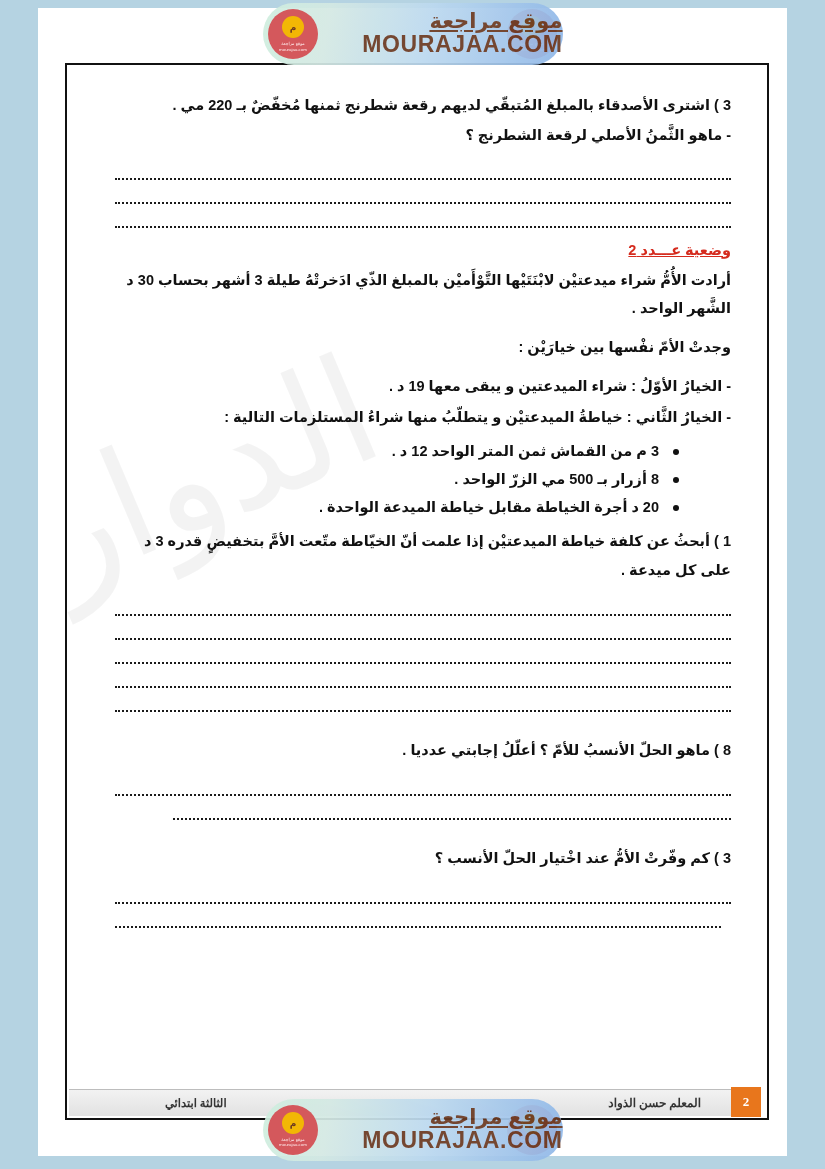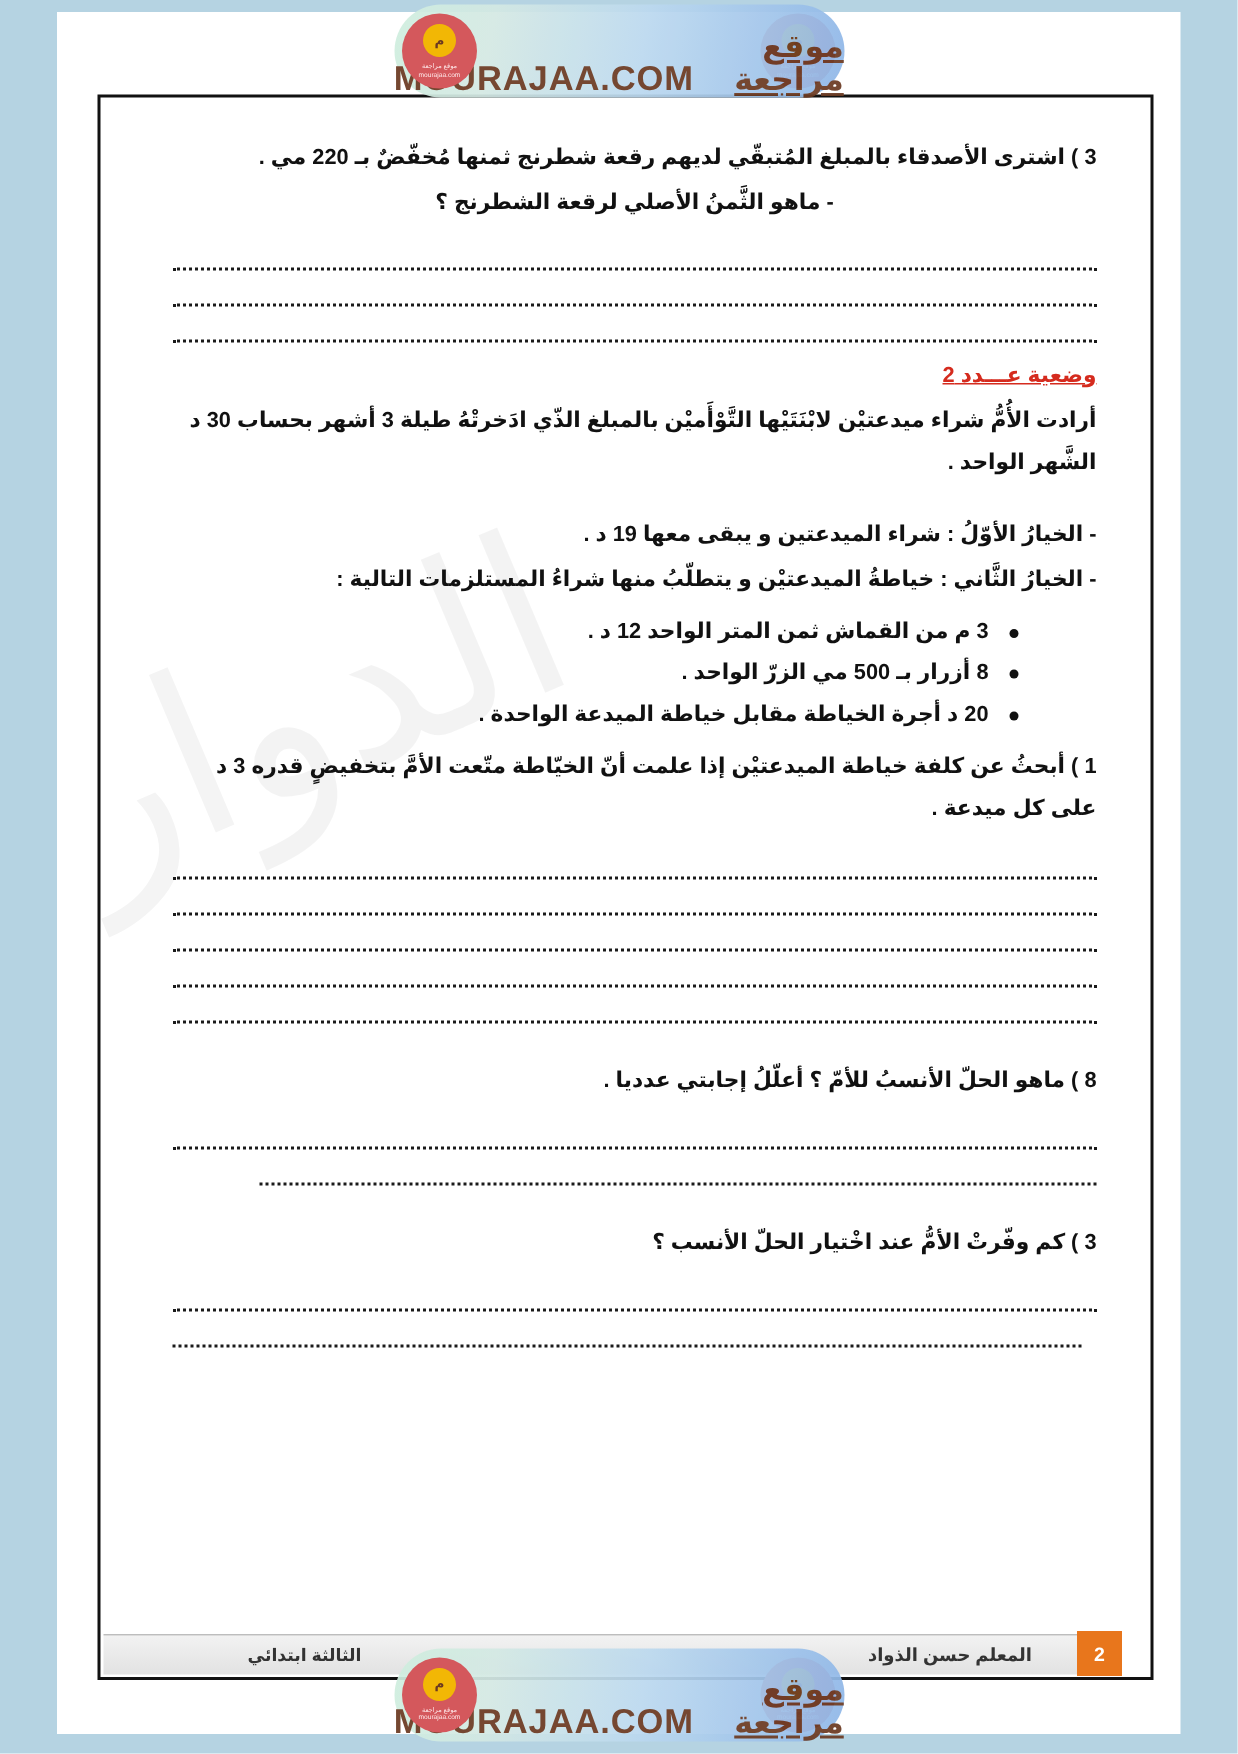--- a/index.html
+++ b/index.html
@@ -11,21 +11,21 @@
   }
 
   
   .wm-band{position:absolute;left:0;width:825px;height:68px;z-index:40;
            display:flex;align-items:center;justify-content:center;}
   .wm-top{top:0;}
   .wm-bottom{bottom:0;height:79px;}
   .wm-pill{
     position:relative;width:300px;height:62px;border-radius:34px;
     background:linear-gradient(100deg,#cfeede 0%,#d4e9e4 22%,#bcd9ef 55%,#8fb7e8 100%);
-    display:flex;flex-direction:row;align-items:flex-end;justify-content:center;
+    display:flex;flex-direction:column;align-items:flex-start;justify-content:center;
     opacity:.93;
   }
   .wm-line1{font-size:21px;font-weight:bold;color:#6b3a22;text-decoration:underline;
             letter-spacing:.5px;line-height:1.05;}
   .wm-line2{font-size:23px;font-weight:bold;color:#6b3a22;
             letter-spacing:.6px;line-height:1.1;font-family:"Liberation Sans",sans-serif;}
   .wm-logo{
     position:absolute;width:50px;height:50px;border-radius:50%;
     background:#d4585c;display:flex;flex-direction:column;
     align-items:center;justify-content:center;top:50%;transform:translateY(-50%);
@@ -52,21 +52,21 @@
     font-size:150px;color:#000;opacity:.045;z-index:0;
     transform:rotate(-23deg);font-family:"DejaVu Serif",serif;
     white-space:nowrap;pointer-events:none;
   }
 
   .content{position:relative;z-index:2;padding:26px 36px 0 48px;}
 
   .q{font-size:14.5px;font-weight:bold;color:#111;line-height:1.95;
      text-align:right;margin:0 0 2px 0;}
   .sub{font-size:14.5px;font-weight:bold;color:#111;line-height:1.95;
-       text-align:center;margin:0;}
+       text-align:right;margin:0;}
 
   .section-title{
     font-size:14.5px;font-weight:bold;color:#d52b1e;text-decoration:underline;
     text-align:right;margin:14px 0 8px 0;letter-spacing:.4px;
   }
 
   .dots{
     height:13px;margin:0;
     border-bottom:2px dotted #1a1a1a;
   }
@@ -81,23 +81,23 @@
     font-size:14.5px;font-weight:bold;color:#111;line-height:1.92;
     text-align:right;position:relative;padding-right:20px;
   }
   ul.items li::before{
     content:"";position:absolute;right:0;top:11px;
     width:6px;height:6px;border-radius:50%;background:#111;
   }
 
   
   .footer{
-    position:absolute;left:2px;right:19px;bottom:2px;height:26px;
+    position:absolute;left:2px;right:6px;bottom:2px;height:26px;
     background:linear-gradient(#f2f2f2,#e2e2e2);
-    border-top:1px solid #bdbdbd;display:flex;align-items:center;z-index:3;
+    border-top:1px solid #bdbdbd;display:flex;align-items:center;z-index:3;font-family:Liberation Serif, serif;
   }
   .footer-right{position:absolute;right:60px;font-size:12px;font-weight:bold;color:#333;}
   .footer-left{position:absolute;left:96px;font-size:11.5px;font-weight:bold;color:#333;}
   .page-badge{
     position:absolute;right:0;top:-3px;width:30px;height:30px;background:#e8761c;
     display:flex;align-items:center;justify-content:center;
     color:#fff;font-size:13px;font-weight:bold;
   }
 </style>
 </head>
@@ -134,20 +134,21 @@
       <div class="dots"></div>
       <div class="gap-s"></div>
       <div class="dots"></div>
       <div class="gap-s"></div>
       <div class="dots"></div>
 
       <div class="section-title">وضعية عـــدد 2</div>
 
       <p class="q">أرادت الأُمُّ شراء ميدعتيْن لابْنَتَيْها التَّوْأَميْن بالمبلغ الذّي ادَخرتْهُ طيلة 3 أشهر بحساب 30 د الشَّهر الواحد .</p>
       <div class="gap-s"></div>
+      <p class="q">وجدتْ الأمّ نفْسها بين خيارَيْن :</p>
       <div class="gap-s"></div>
 
       <p class="q">- الخيارُ الأوّلُ : شراء الميدعتين و يبقى معها 19 د  .</p>
       <p class="q">- الخيارُ الثَّاني : خياطةُ الميدعتيْن و يتطلّبُ منها شراءُ المستلزمات التالية :</p>
 
       <ul class="items">
         <li>3 م من القماش ثمن المتر الواحد 12 د .</li>
         <li>8 أزرار بـ 500 مي  الزرّ الواحد .</li>
         <li>20 د أجرة الخياطة مقابل خياطة الميدعة الواحدة .</li>
       </ul>

